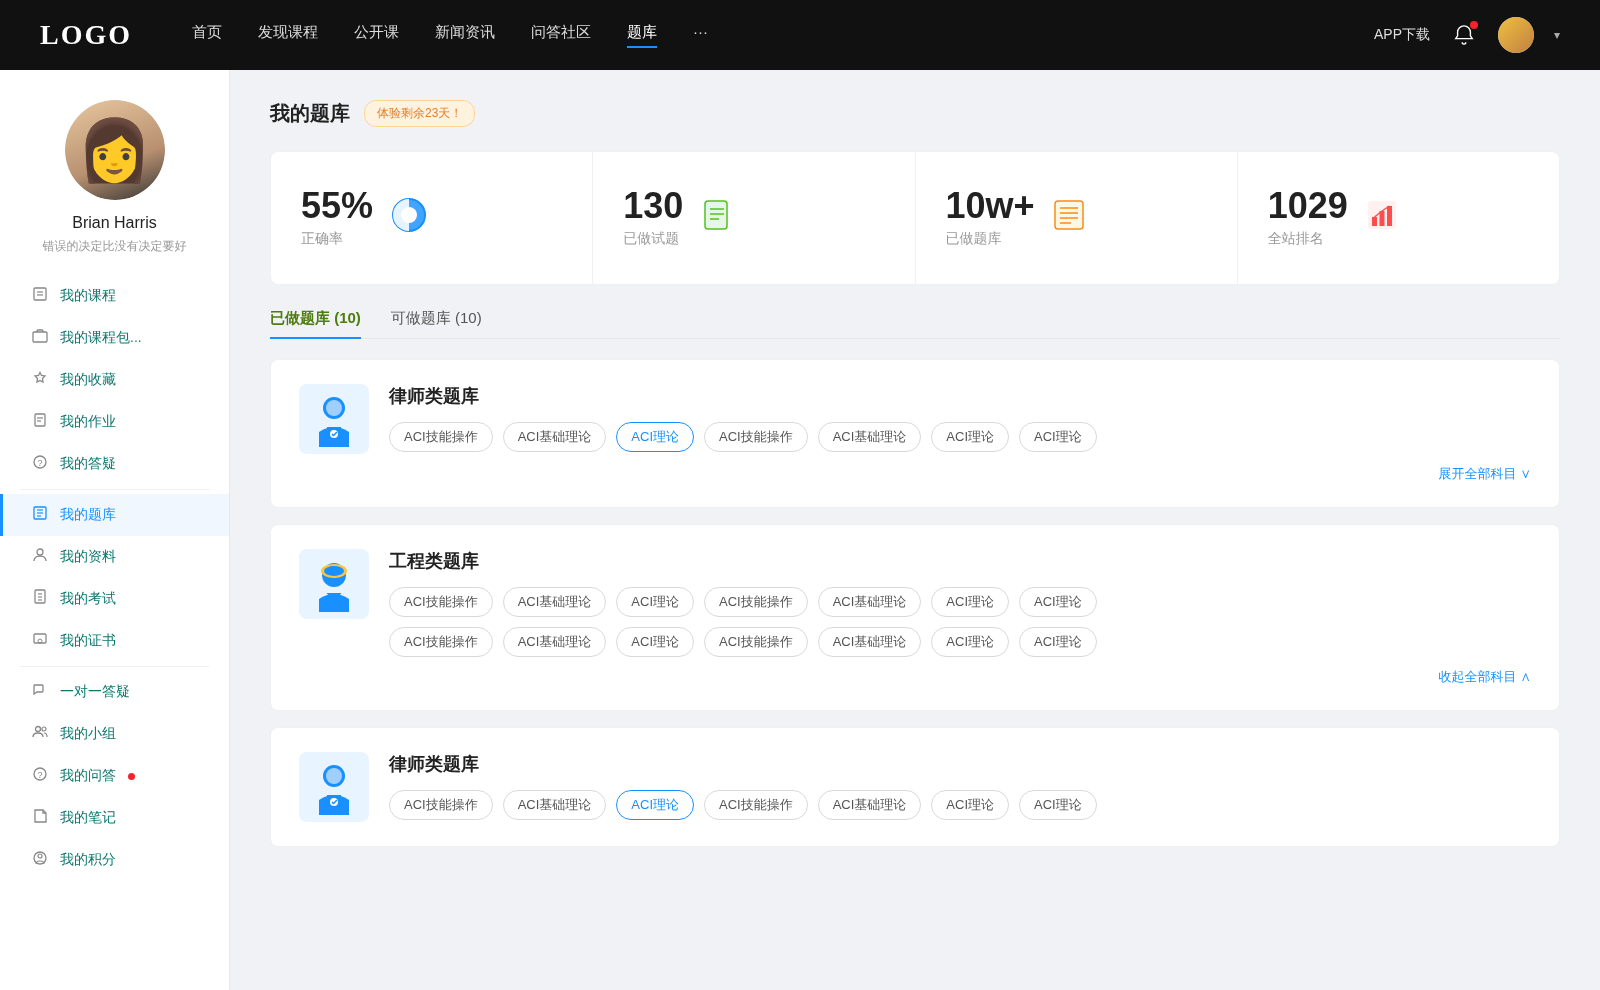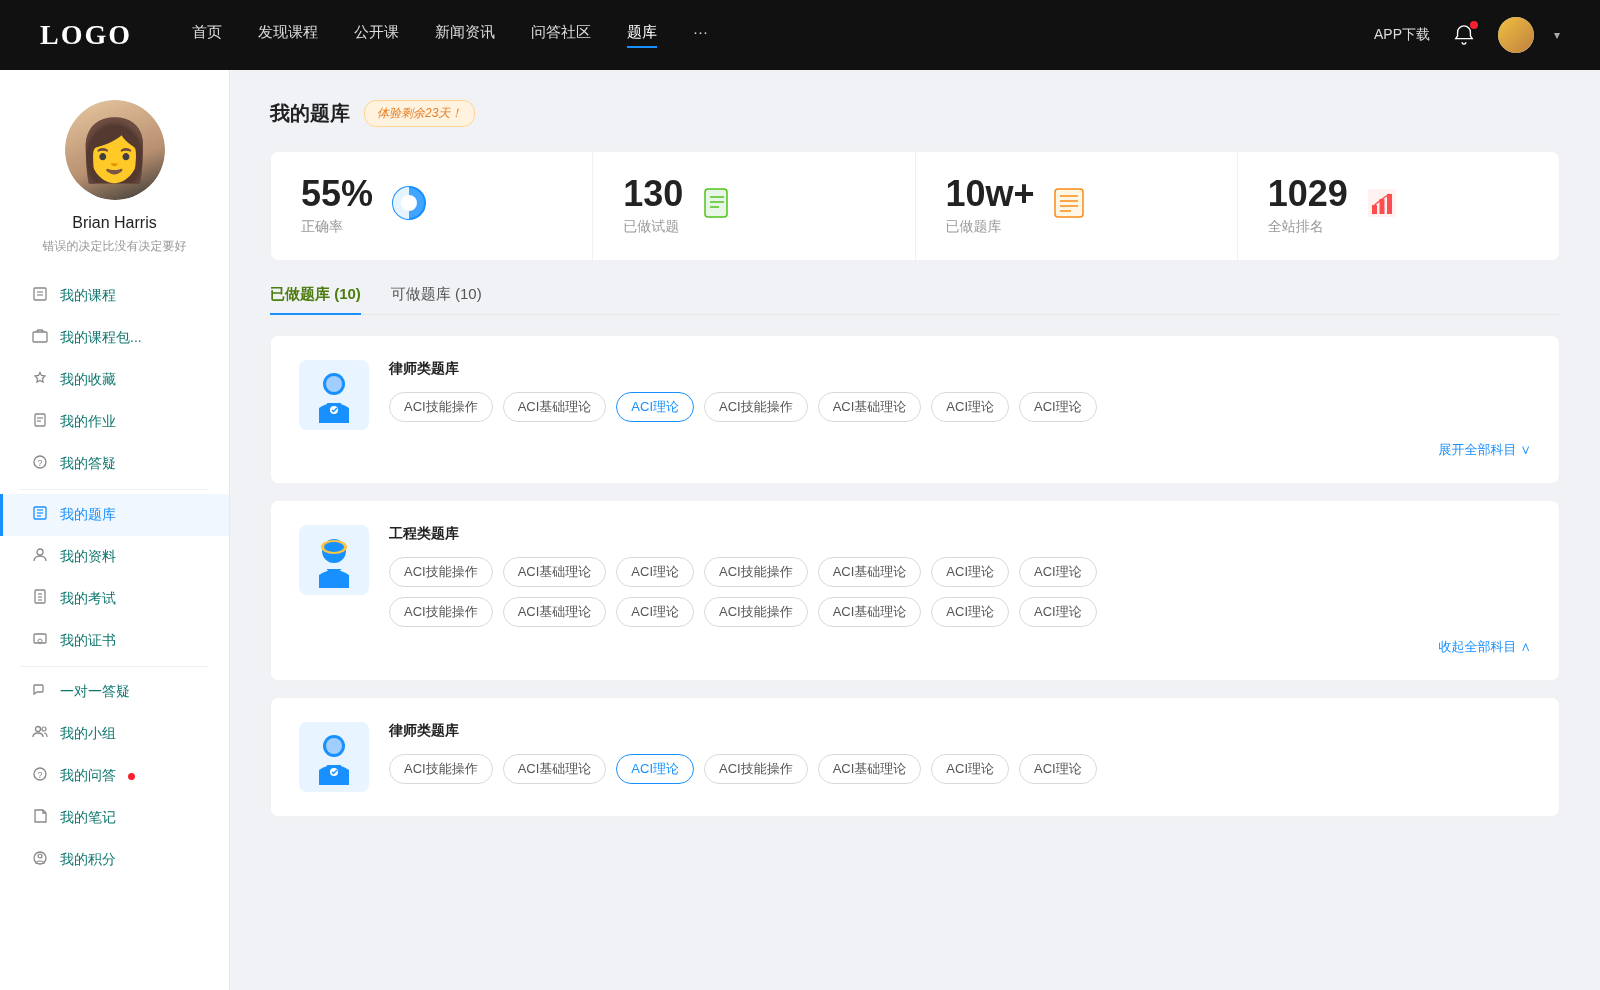--- a/index.html
+++ b/index.html
@@ -198,34 +198,33 @@
       font-weight: 600;
       color: #222;
     }
     .trial-badge {
       background: #fff3e0;
       color: #e67e22;
       font-size: 12px;
       padding: 4px 12px;
       border-radius: 12px;
       border: 1px solid #ffd591;
-      font-style: italic;
     }
 
     
     .stats-row {
       display: flex;
       background: #fff;
       border-radius: 8px;
       margin-bottom: 24px;
       border: 1px solid #f0f0f0;
     }
     .stat-item {
       flex: 1;
-      padding: 24px 30px;
+      padding: 36px 30px;
       display: flex;
       align-items: center;
       gap: 16px;
       border-right: 1px solid #f0f0f0;
     }
     .stat-item:last-child { border-right: none; }
     .stat-text {}
     .stat-value {
       font-size: 36px;
       font-weight: 700;
@@ -287,21 +286,21 @@
       border-radius: 8px;
       display: flex;
       align-items: center;
       justify-content: center;
       flex-shrink: 0;
     }
     .qbank-body {
       flex: 1;
     }
     .qbank-title {
-      font-size: 14px;
+      font-size: 18px;
       font-weight: 600;
       color: #222;
       margin-bottom: 14px;
     }
     .qbank-tags {
       display: flex;
       flex-wrap: wrap;
       gap: 10px;
     }
     .tag {

